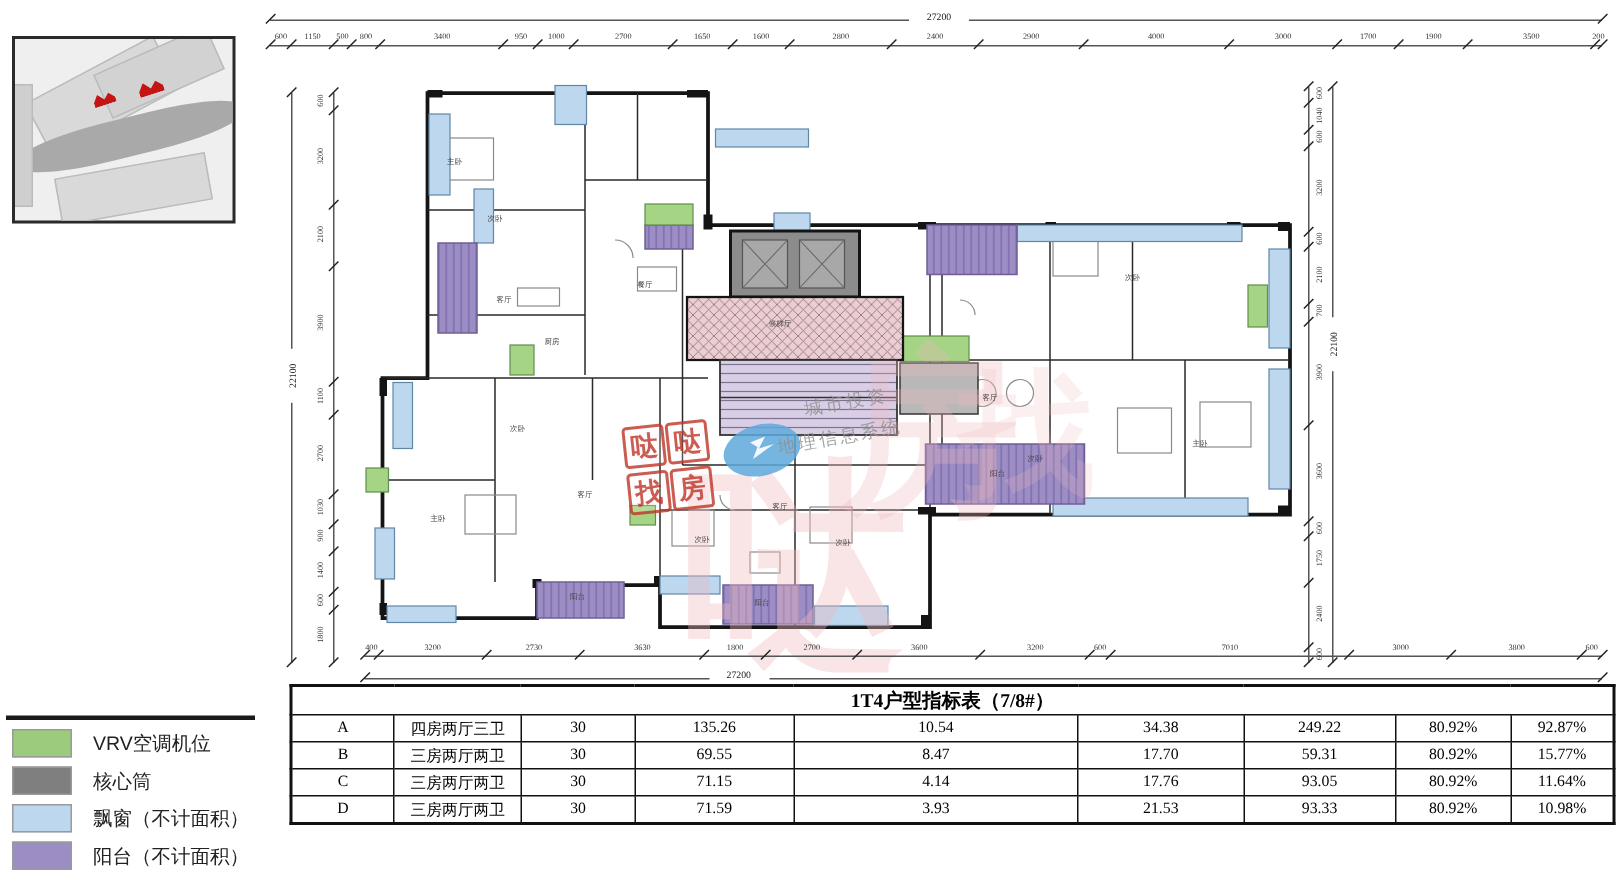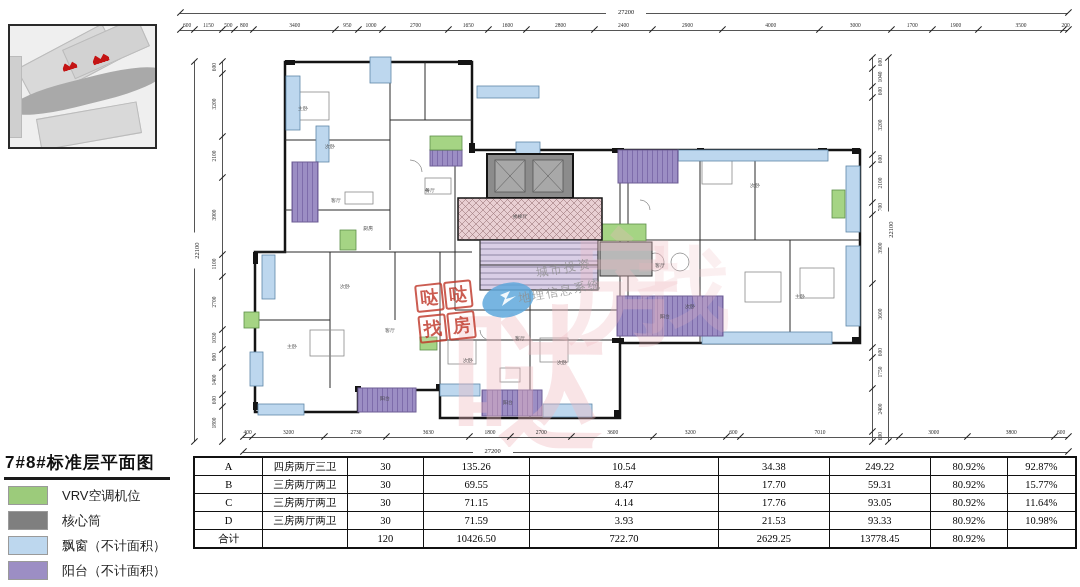--- a/index.html
+++ b/index.html
@@ -340,21 +340,20 @@
       <div class="room-label" style="left: 292px; top: 346px;">主卧</div>
       <div class="room-label" style="left: 345px; top: 286px;">次卧</div>
       <div class="room-label" style="left: 390px; top: 330px;">客厅</div>
       <div class="room-label" style="left: 468px; top: 360px;">次卧</div>
       <div class="room-label" style="left: 520px; top: 338px;">客厅</div>
       <div class="room-label" style="left: 562px; top: 362px;">次卧</div>
       <div class="room-label" style="left: 385px; top: 398px;">阳台</div>
       <div class="room-label" style="left: 508px; top: 402px;">阳台</div>
     </div>
 
-  <div class="legend-title">7#8#标准层平面图</div>
   <div class="legend-underline"></div>
   <div id="legend-items">
       <div class="legend-item" style="top: 486px;">
         <div class="legend-swatch" style="background: rgb(156, 203, 123);"></div>
         <div class="legend-label">VRV空调机位</div>
       </div>
       <div class="legend-item" style="top: 511px;">
         <div class="legend-swatch" style="background: rgb(127, 127, 127);"></div>
         <div class="legend-label">核心筒</div>
       </div>
@@ -374,20 +373,23 @@
         <col style="width:9.6%">
         <col style="width:8.6%">
       <col style="width:12.0%">
         <col style="width:21.5%">
         <col style="width:12.5%">
       <col style="width:11.5%">
         <col style="width:8.7%">
         <col style="width:7.8%">
     </colgroup>
     <tbody id="idx-body">
+        <tr>
+          <td colspan="9" class="title">1T4户型指标表（7/8#）</td>
+        </tr>
         <tr>
           <td>A</td>
           <td>四房两厅三卫</td>
           <td>30</td>
           <td>135.26</td>
           <td>10.54</td>
           <td>34.38</td>
           <td>249.22</td>
           <td>80.92%</td>
           <td>92.87%</td>
@@ -418,26 +420,15 @@
           <td>D</td>
           <td>三房两厅两卫</td>
           <td>30</td>
           <td>71.59</td>
           <td>3.93</td>
           <td>21.53</td>
           <td>93.33</td>
           <td>80.92%</td>
           <td>10.98%</td>
         </tr>
-        <tr>
-          <td>合计</td>
-          <td></td>
-          <td>120</td>
-          <td>10426.50</td>
-          <td>722.70</td>
-          <td>2629.25</td>
-          <td>13778.45</td>
-          <td>80.92%</td>
-          <td></td>
-        </tr>
       </tbody>
   </table>
 </div>
 
 </body></html>

